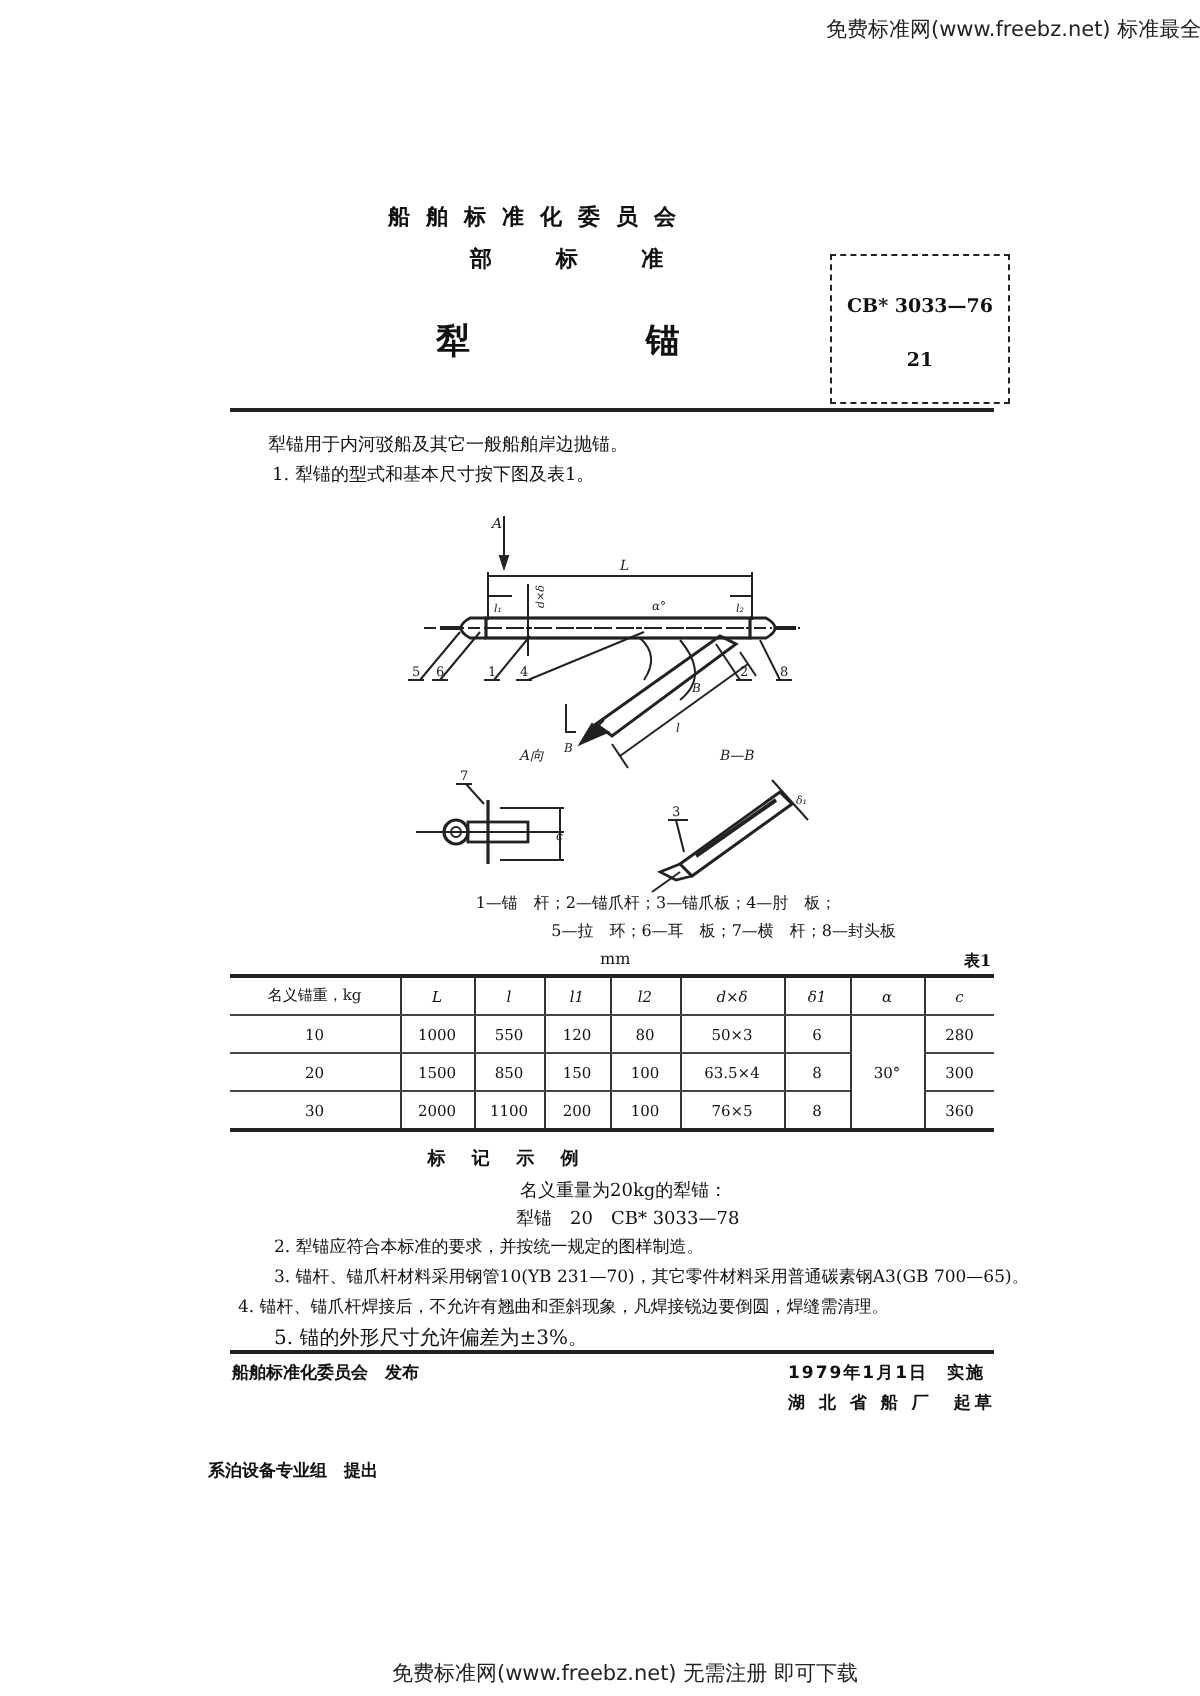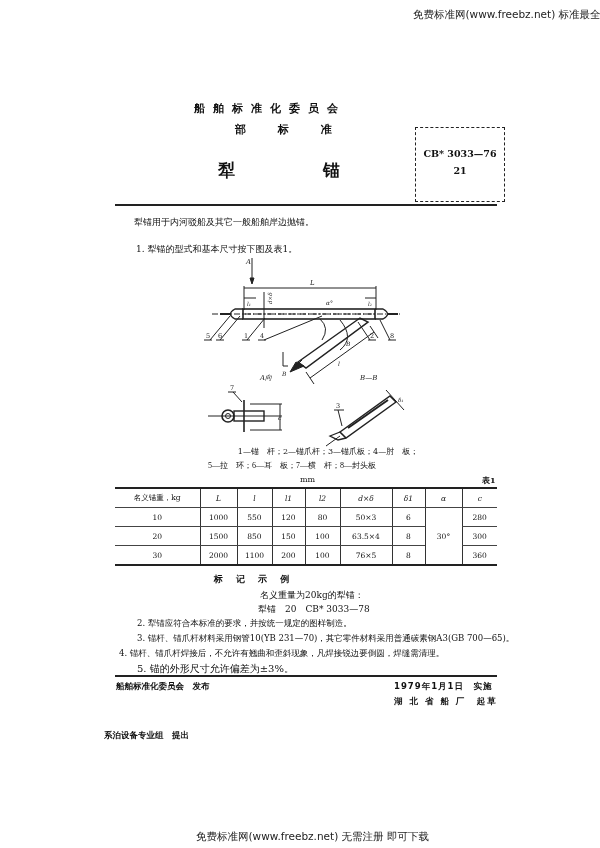--- a/index.html
+++ b/index.html
@@ -25,27 +25,27 @@
 <div class="abs wm" style="left:413px;top:8px;">免费标准网(www.freebz.net) 标准最全面</div>
 <div class="abs wm" style="left:196px;top:830px;">免费标准网(www.freebz.net) 无需注册 即可下载</div>
 
 <div class="abs hdr" style="left:194px;top:101px;">船舶标准化委员会</div>
 <div class="abs hdr" style="left:235px;top:122px;letter-spacing:14px;">部 标 准</div>
 <div class="abs title-ch" style="left:218px;top:159px;">犁</div>
 <div class="abs title-ch" style="left:323px;top:159px;">锚</div>
 
 <div class="abs codebox">
   <div style="margin-top:20px;">CB* 3033—76</div>
-  <div style="margin-top:6px;">21</div>
+  <div style="margin-top:16px;">21</div>
 </div>
 
 <div class="abs rule" style="left:115px;top:204px;width:382px;"></div>
 
 <div class="abs txt" style="left:134px;top:216px;">犁锚用于内河驳船及其它一般船舶岸边抛锚。</div>
-<div class="abs txt" style="left:136px;top:243px;">1. 犁锚的型式和基本尺寸按下图及表1。</div>
+<div class="abs txt" style="left:136px;top:231px;">1. 犁锚的型式和基本尺寸按下图及表1。</div>
 
 <svg class="abs" style="left:190px;top:250px;" width="240" height="200" viewBox="0 0 240 200">
   <g stroke="#222" fill="none" stroke-width="1">
 
     <line x1="62" y1="8" x2="62" y2="33"></line>
     <polygon points="60,28 64,28 62,34" fill="#222"></polygon>
 
     <line x1="54" y1="36" x2="54" y2="60"></line>
     <line x1="186" y1="36" x2="186" y2="60"></line>
     <line x1="54" y1="38" x2="186" y2="38"></line>
@@ -137,21 +137,21 @@
     <text x="146" y="158">3</text>
   </g>
 </svg>
 
 <div class="abs lbl" style="left:208px;top:446px;width:240px;display:flex;justify-content:center;">
   <span>1—锚　杆；</span>
   <span>2—锚爪杆；</span>
   <span>3—锚爪板；</span>
   <span>4—肘　板；</span>
 </div>
-<div class="abs lbl" style="left:208px;top:460px;width:240px;display:flex;justify-content:flex-start;font-family:Liberation Serif, serif;">
+<div class="abs lbl" style="left:208px;top:460px;width:240px;display:flex;justify-content:flex-end;">
   <span>5—拉　环；</span>
   <span>6—耳　板；</span>
   <span>7—横　杆；</span>
   <span>8—封头板</span>
 </div>
 
 <div class="abs lbl" style="left:300px;top:475px;">mm</div>
 <div class="abs lbl" style="left:482px;top:475px;font-weight:bold;">表1</div>
 
 <table class="spec">

